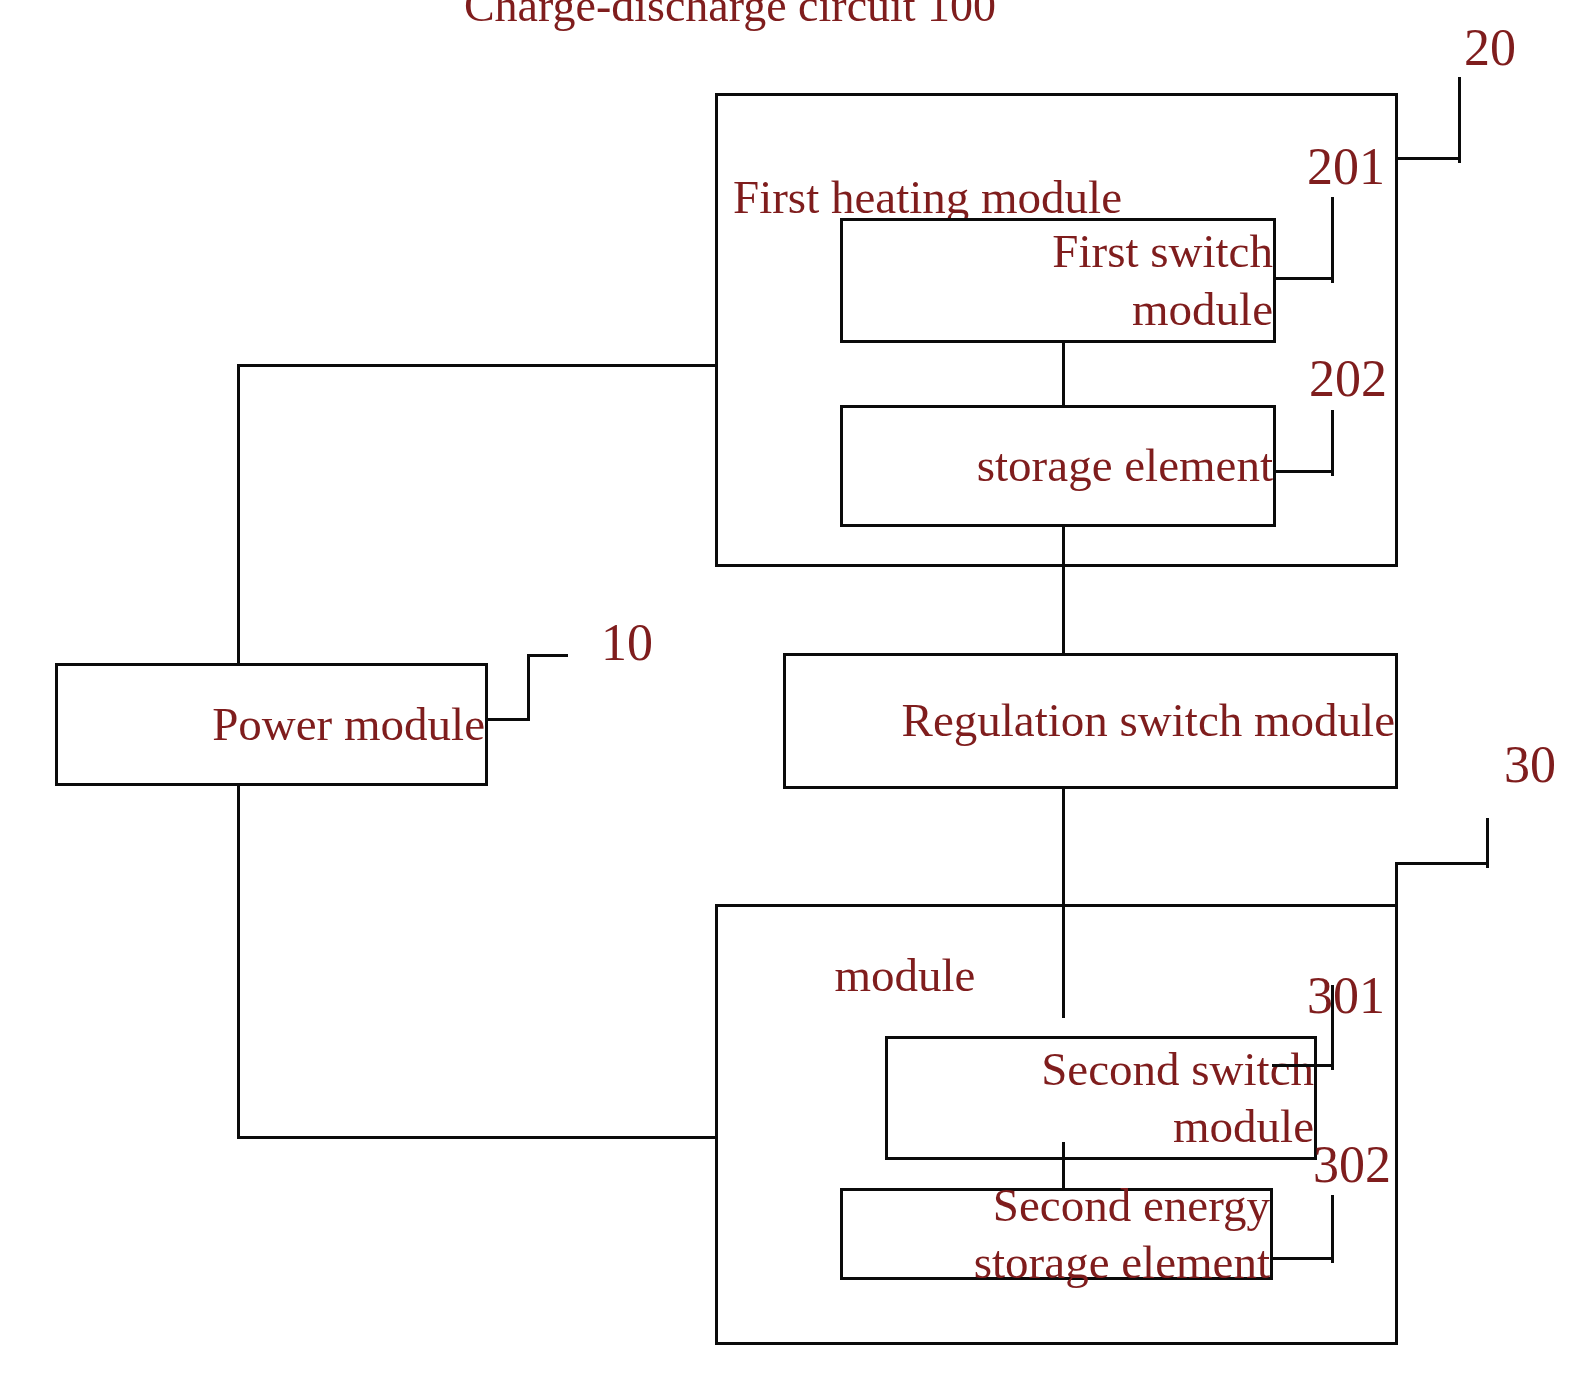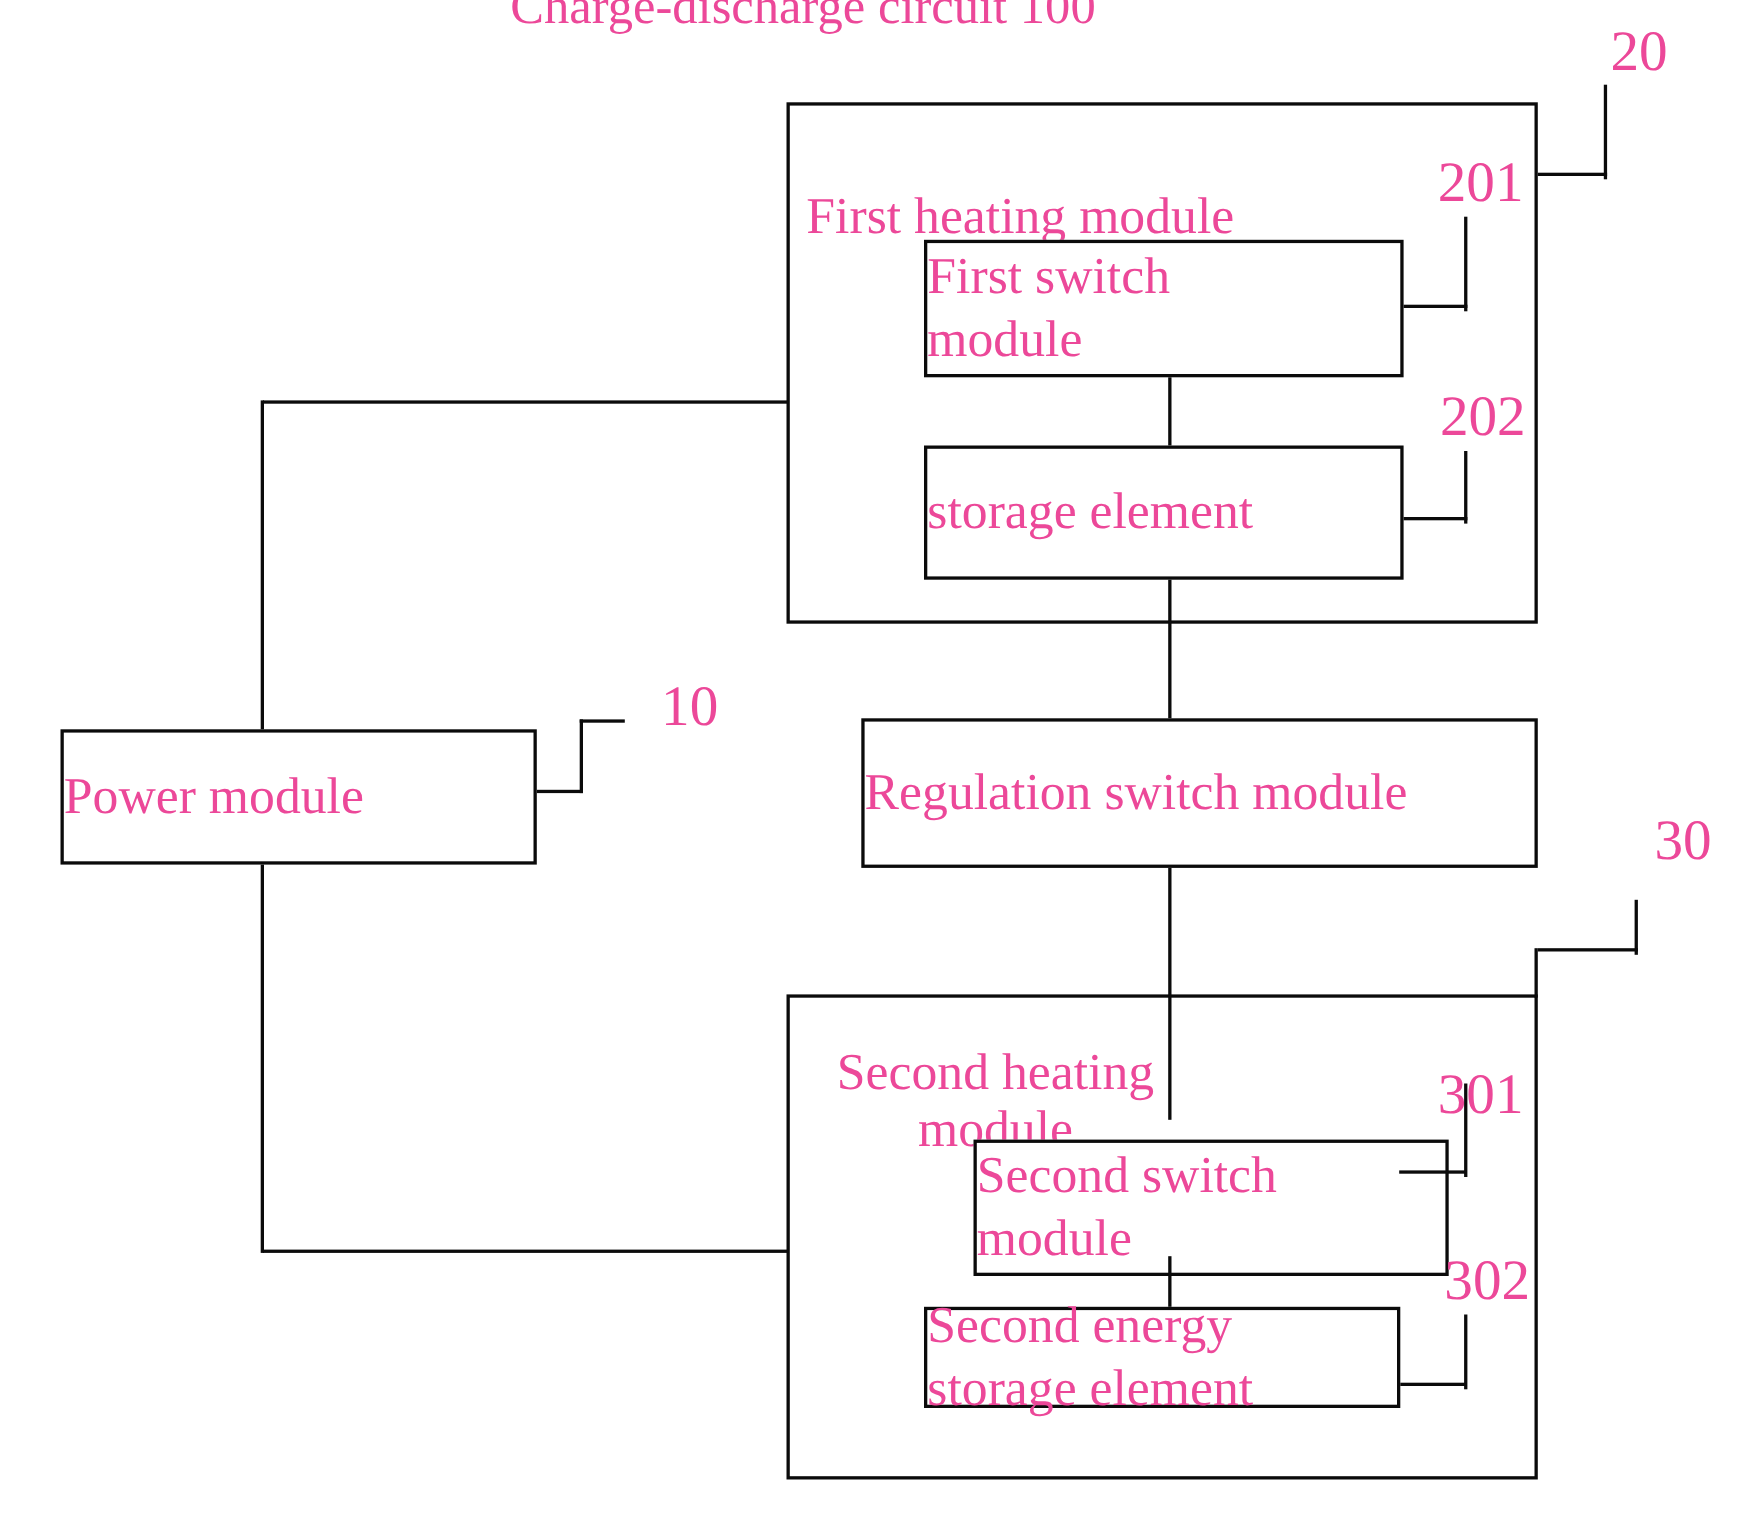--- a/index.html
+++ b/index.html
@@ -2,39 +2,39 @@
 <html><head>
 <meta charset="utf-8">
 <style>
   html,body{margin:0;padding:0;background:#ffffff;}
   #canvas{
     position:relative;
     width:1582px;height:1395px;
     background:#ffffff;
     overflow:hidden;
     font-family:"Liberation Serif","DejaVu Serif",serif;
-    color:#ec4899;
+    color:#7f1d1d;
   }
   .box{
     position:absolute;
     border:3px solid #0b0b0b;
     box-sizing:border-box;
     background:#ffffff;
   }
   .outerbox{
     position:absolute;
     border:3px solid #0b0b0b;
     box-sizing:border-box;
     background:transparent;
   }
   .boxlabel{
     position:absolute;
     display:flex;
     flex-direction:column;
-    align-items:flex-start;
+    align-items:flex-end;
     justify-content:center;
     text-align:center;
     width:100%;height:100%;
     font-size:47px;
     line-height:1.22;
     white-space:nowrap;
   }
   .corner-label{
     position:absolute;
     font-size:47px;
@@ -93,21 +93,20 @@
   </div>
 
   <div class="box" style="left:55px;top:663px;width:433px;height:123px;">
     <div class="boxlabel">
       <span>Power module</span>
     </div>
   </div>
 
   <div class="outerbox" style="left:715px;top:904px;width:683px;height:441px;"></div>
   <div class="corner-label two-line" style="left:720px;top:906px;width:370px;">
-    <div>Second heating</div>
     <div>module</div>
   </div>
 
   <div class="box" style="left:840px;top:1036px;width:432px;height:124px;margin-left:45px;">
     <div class="boxlabel">
       <span>Second switch</span>
       <span>module</span>
     </div>
   </div>
 

